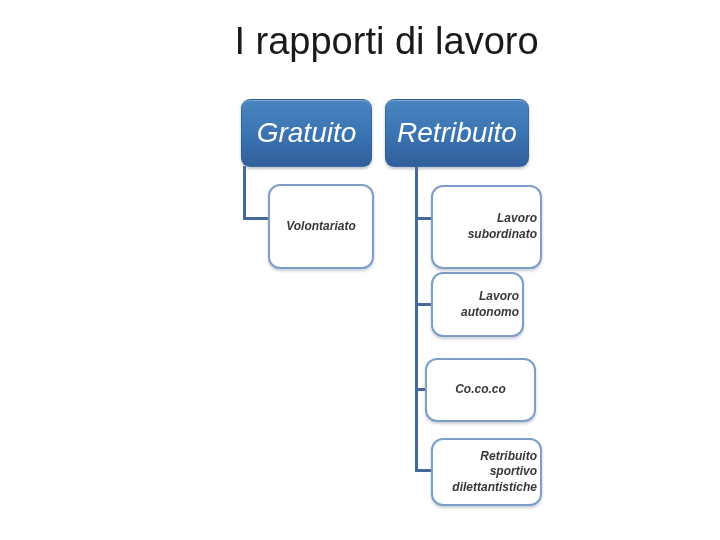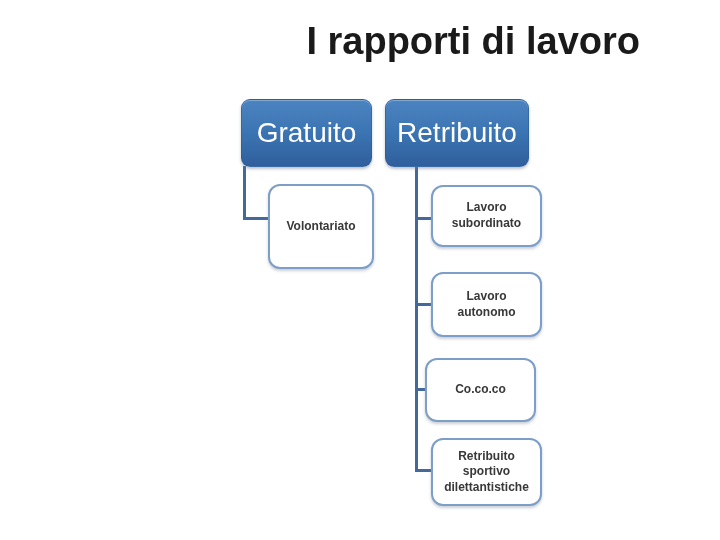--- a/index.html
+++ b/index.html
@@ -8,30 +8,31 @@
     background:var(--background,#ffffff);
     font-family:"Liberation Sans", sans-serif;
     position:relative;overflow:hidden;
   }
   .slide{
     position:absolute;left:0;top:0;width:720px;height:540px;
     background:var(--background,#ffffff);
   }
   .slide-title{
     position:absolute;left:133px;top:21px;width:507px;
-    text-align:right;
-    font-size:38px;line-height:40px;font-weight:700;
+    text-align:center;
+    font-size:38px;line-height:40px;font-weight:400;
     color:var(--title-text,#1a1a1a);
     white-space:nowrap;
   }
   .node{
     position:absolute;
     display:flex;align-items:center;justify-content:center;
-    text-align:center;
+    text-align:right;
     box-sizing:border-box;
+    font-style:italic;
   }
   .root-node{
     background:linear-gradient(180deg,
       var(--root-fill-top,#4c84c1) 0%,
       var(--root-fill-mid,#3b74b2) 50%,
       var(--root-fill-bottom,#305f9c) 100%);
     border-radius:9px;
     color:var(--root-text,#ffffff);
     font-size:28px;font-weight:400;
     box-shadow:0 2px 3px rgba(110,120,140,0.45), inset 0 1px 0 rgba(255,255,255,0.30);
@@ -42,22 +43,22 @@
     border:2.5px solid var(--child-border,#7d9ec7);
     border-radius:12px;
     color:var(--child-text,#383838);
     font-size:12px;font-weight:700;line-height:1.3;
     padding:2px 3px;
     box-shadow:0 2px 3px rgba(125,135,155,0.40);
   }
   .node-gratuito    {left:241px;top:99px; width:131px;height:68px;}
   .node-retribuito  {left:385px;top:99px; width:144px;height:68px;}
   .node-volontariato{left:268px;top:184px;width:106px;height:85px;}
-  .node-child-1     {left:431px;top:185px;width:111px;height:62px;}
-  .node-child-2     {left:431px;top:272px;width:111px;height:65px;}
+  .node-child-1     {left:431px;top:185px;width:111px;height:84px;}
+  .node-child-2     {left:431px;top:272px;width:93px;height:65px;}
   .node-child-3     {left:425px;top:358px;width:111px;height:64px;}
   .node-child-4     {left:431px;top:438px;width:111px;height:68px;}
   .connector{
     position:absolute;
     background:var(--connector,#45689b);
   }
   .conn-left-vert  {left:243px;top:166px;width:3px; height:53px;}
   .conn-left-horiz {left:243px;top:217px;width:25px;height:3px;}
   .conn-right-vert {left:415px;top:166px;width:3px; height:306px;}
   .conn-right-stub1{left:415px;top:217px;width:16px;height:3px;}

